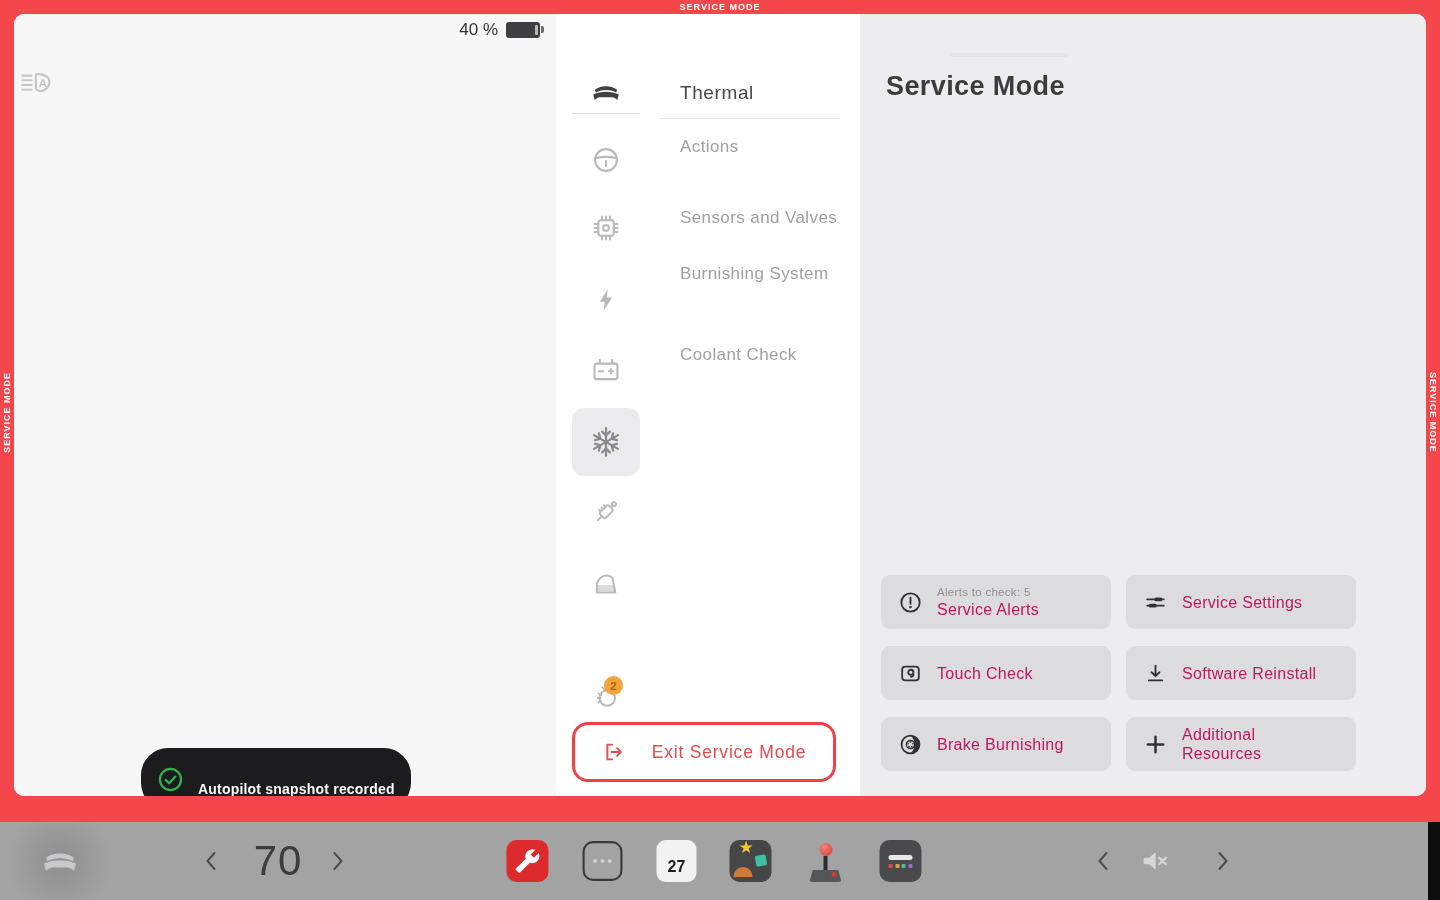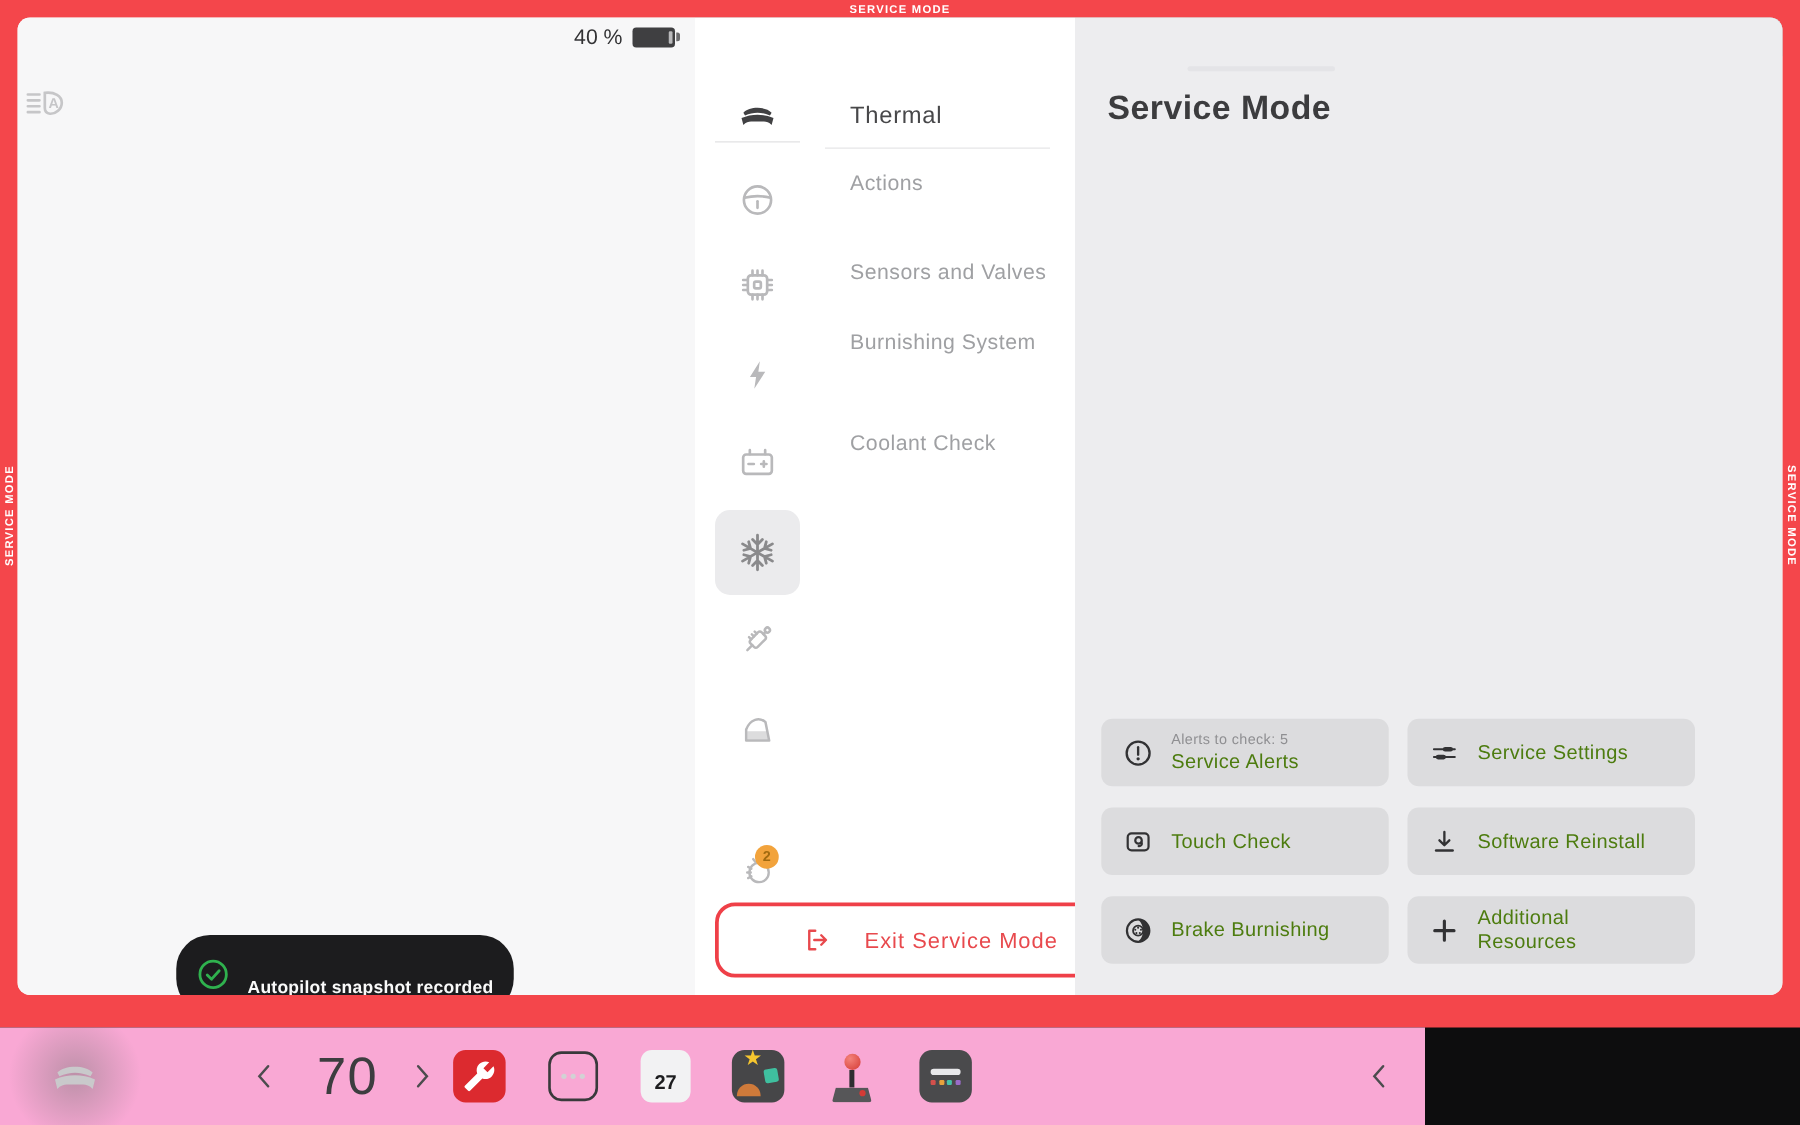--- a/index.html
+++ b/index.html
@@ -43,38 +43,38 @@
   .si-divider{position:absolute;left:16px;top:99px;width:68px;height:1px;background:#e2e2e4;}
   .si-selected{position:absolute;left:16px;top:394px;width:68px;height:68px;background:#ebebed;border-radius:12px;
     display:flex;align-items:center;justify-content:center;color:#8a8a8c;}
   .alerts-badge{position:absolute;left:14px;top:-6px;width:19px;height:19px;border-radius:50%;background:#f2a33c;
     color:#a16a10;font-size:11.5px;font-weight:700;display:flex;align-items:center;justify-content:center;}
   .menu{position:absolute;left:124px;top:0;width:170px;}
   .menu-title{position:absolute;top:68px;left:0;font-size:19px;color:#48484a;font-weight:500;letter-spacing:.6px;}
   .menu-divider{position:absolute;left:-20px;top:104px;width:180px;height:1px;background:#e6e6e8;}
   .menu-item{position:absolute;left:0;width:168px;font-size:17px;line-height:19.5px;color:#9fa0a3;letter-spacing:.4px;cursor:default;}
   .exit-btn{position:absolute;left:16px;top:708px;width:258px;height:54px;border:3px solid #ef4048;border-radius:16px;
-    display:flex;align-items:center;justify-content:center;gap:26px;color:#e8494d;background:#fff;padding-left:40px;}
+    display:flex;align-items:center;justify-content:center;gap:26px;color:#e8494d;background:#fff;}
   .exit-btn .lbl{font-size:17.5px;font-weight:500;letter-spacing:.8px;}
   
   .panel-right{position:absolute;left:846px;right:0;top:0;height:782px;background:#ededef;}
   .handle{position:absolute;left:90px;top:39px;width:118px;height:4px;border-radius:2px;background:#e4e4e7;}
   .main-title{position:absolute;left:26px;top:57px;font-size:27px;font-weight:700;letter-spacing:.4px;color:#3c3c3e;}
   .grid{position:absolute;left:21px;top:561px;display:grid;grid-template-columns:230px 230px;grid-auto-rows:54px;gap:17px 15px;}
   .gbtn{background:#dcdcde;border-radius:9px;display:flex;align-items:center;padding-left:17px;gap:14px;color:#323234;}
-  .gbtn .glabel{font-size:16px;font-weight:500;letter-spacing:.3px;color:#4d7c0f;line-height:19px;}
+  .gbtn .glabel{font-size:16px;font-weight:500;letter-spacing:.3px;color:#be185d;line-height:19px;}
   .gbtn .gsub{font-size:11.5px;color:#8f8f92;letter-spacing:.3px;margin-bottom:2px;}
   .gbtn .stack{display:flex;flex-direction:column;justify-content:center;}
   .glabel.wrap{width:130px;}
   
   .toast{position:absolute;left:127px;top:734px;width:270px;height:62px;background:#1c1c1e;border-radius:27px;
     display:flex;align-items:center;gap:14px;padding-left:16px;box-sizing:border-box;}
   .toast-msg{color:#fafafa;font-size:14px;font-weight:700;letter-spacing:.2px;margin-top:20px;}
   
-  .dock{position:absolute;left:0;top:822px;width:1140px;height:78px;background:#f9a8d4;overflow:hidden;}
+  .dock{position:absolute;left:0;top:822px;width:1428px;height:78px;background:#a3a3a3;overflow:hidden;}
   .dock-glow{position:absolute;left:5px;top:-16px;width:110px;height:110px;border-radius:50%;
     background:radial-gradient(circle,rgba(115,115,115,.45),rgba(115,115,115,0) 68%);}
   .dock-car{position:absolute;left:38px;top:17px;width:44px;height:44px;display:flex;align-items:center;justify-content:center;color:#c9c9cb;}
   .dock-chevron{position:absolute;top:0;height:78px;display:flex;align-items:center;color:#4c4c4e;}
   .dock-temp{position:absolute;left:238px;top:0;height:78px;width:80px;display:flex;align-items:center;justify-content:center;
     font-size:42px;color:#3d3d3f;letter-spacing:1px;}
   .apps{position:absolute;left:50%;top:0;height:78px;transform:translateX(-50%);display:flex;align-items:center;gap:33px;}
   .app{width:42px;height:42px;display:flex;align-items:center;justify-content:center;position:relative;}
   .app-service{background:#dc2a2f;border-radius:10px;}
   .app-cal{background:#f2f2f3;border-radius:9px;overflow:hidden;width:40px;height:42px;display:flex;flex-direction:column;}

